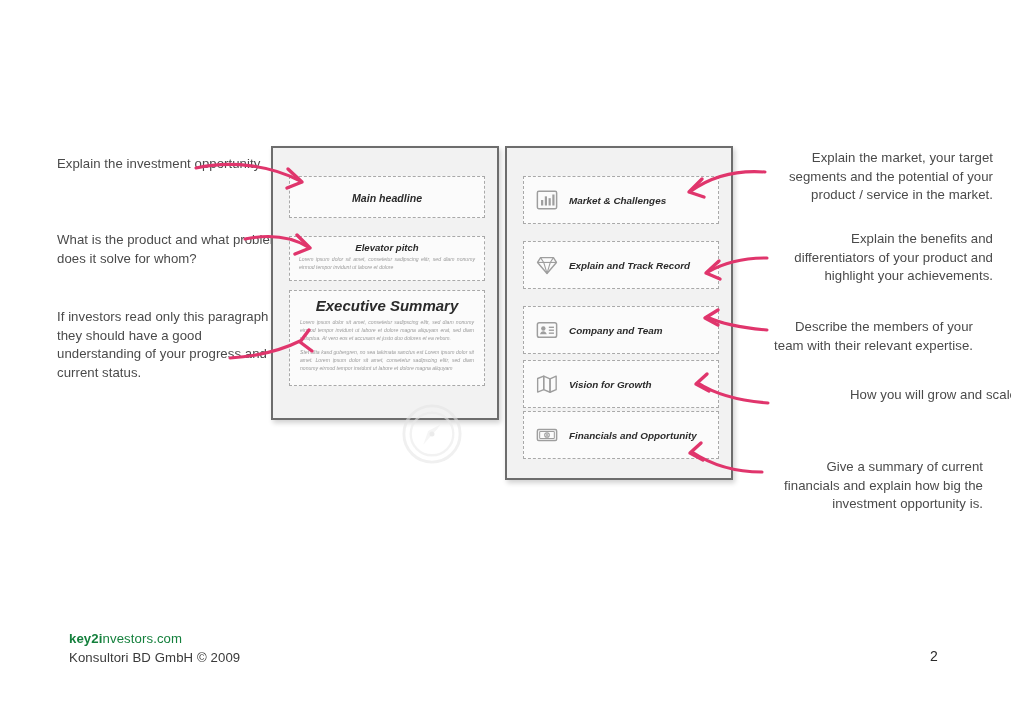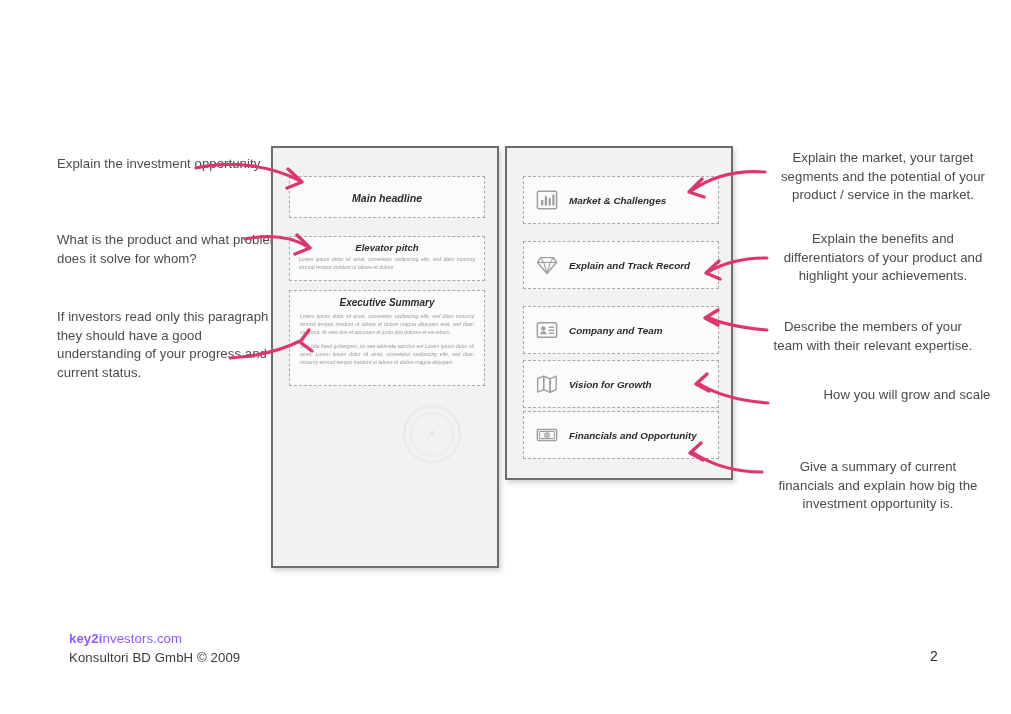--- a/index.html
+++ b/index.html
@@ -18,31 +18,31 @@
 
   
   .annot {
     position: absolute;
     font-size: 13.2px;
     line-height: 18.5px;
     color: #4a4a4a;
     letter-spacing: 0.05px;
   }
   .annot-left  { text-align: left; width: 215px; }
-  .annot-right { text-align: center; width: 225px; }
+  .annot-right { text-align: right; width: 225px; }
 
   
   .page {
     position: absolute;
     background: #f2f2f2;
     border: 2px solid #6d6d6d;
     box-shadow: 2px 3px 5px rgba(0,0,0,0.18);
     box-sizing: border-box;
   }
-  .page-left  { left: 271px; top: 146px; width: 228px; height: 422px; }
+  .page-left  { left: 271px; top: 146px; width: 228px; height: 274px; }
   .page-right { left: 505px; top: 146px; width: 228px; height: 334px; }
 
   
   .dbox {
     position: absolute;
     border: 1px dashed #a9a9a9;
     background: #fbfbfb;
     box-sizing: border-box;
   }
   .box-title {
@@ -58,21 +58,21 @@
   }
 
   #headline-box { left: 16px; top: 28px; width: 196px; height: 42px; }
   #headline-box .box-title { font-size: 10.6px; line-height: 42px; }
 
   #pitch-box { left: 16px; top: 88px; width: 196px; height: 45px; padding: 5px 9px; }
   #pitch-box .box-title { font-size: 9.6px; margin: 0 0 3px 0; text-align: center; }
   #pitch-box .box-body  { font-size: 5.1px; line-height: 7.6px; }
 
   #exec-box { left: 16px; top: 142px; width: 196px; height: 96px; padding: 6px 10px; }
-  #exec-box .box-title { font-size: 10px; margin: 0 0 4px 0; }
+  #exec-box .box-title { font-size: 15px; margin: 0 0 4px 0; }
   #exec-box .box-body  { font-size: 5.1px; line-height: 8.2px; margin: 0; }
   #exec-box .box-body + .box-body { margin-top: 5px; }
 
   
   .watermark {
     position: absolute;
     left: 128px; top: 255px;
     width: 62px; height: 62px;
     opacity: 0.55;
   }
@@ -113,21 +113,21 @@
     left: 0; top: 0;
     width: 1011px; height: 714px;
     pointer-events: none;
   }
 
   
   .footer-brand {
     position: absolute;
     left: 69px; top: 631px;
     font-size: 13.2px;
-    color: #8b5cf6;
+    color: #15803d;
     letter-spacing: 0.1px;
   }
   .footer-brand b { font-weight: bold; }
   .footer-copy {
     position: absolute;
     left: 69px; top: 650px;
     font-size: 13.2px;
     color: #3a3a3a;
     letter-spacing: 0.1px;
   }

